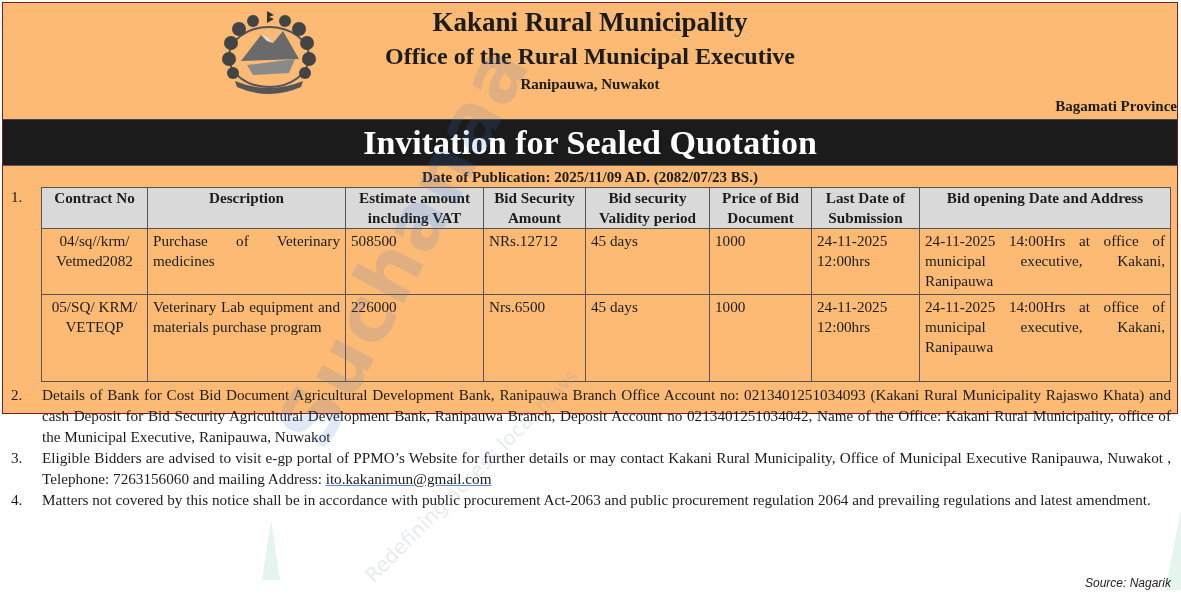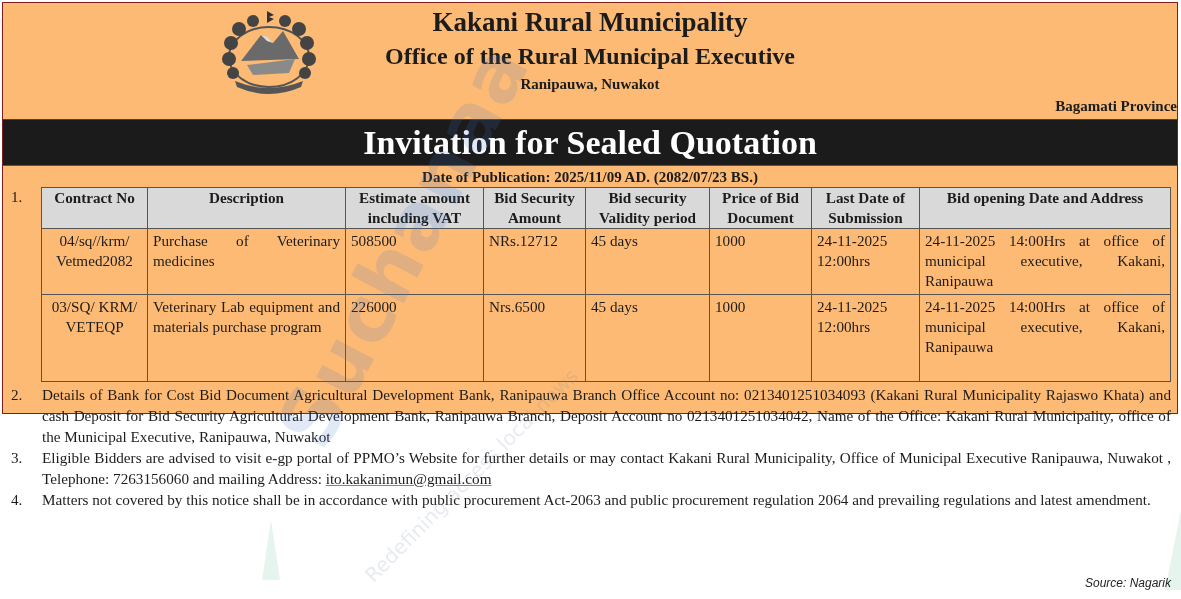--- a/index.html
+++ b/index.html
@@ -128,21 +128,21 @@
         <td class="c-no">04/sq//krm/ Vetmed2082</td>
         <td class="desc">Purchase of Veterinary medicines</td>
         <td>508500</td>
         <td>NRs.12712</td>
         <td>45 days</td>
         <td>1000</td>
         <td>24-11-2025 12:00hrs</td>
         <td class="opening">24-11-2025 14:00Hrs at office of municipal executive, Kakani, Ranipauwa</td>
       </tr>
       <tr class="r2">
-        <td class="c-no">03/SQ/ KRM/ VETEQP</td>
+        <td class="c-no">05/SQ/ KRM/ VETEQP</td>
         <td class="desc">Veterinary Lab equipment and materials purchase program</td>
         <td>226000</td>
         <td>Nrs.6500</td>
         <td>45 days</td>
         <td>1000</td>
         <td>24-11-2025 12:00hrs</td>
         <td class="opening">24-11-2025 14:00Hrs at office of municipal executive, Kakani, Ranipauwa</td>
       </tr>
     </tbody>
   </table>

